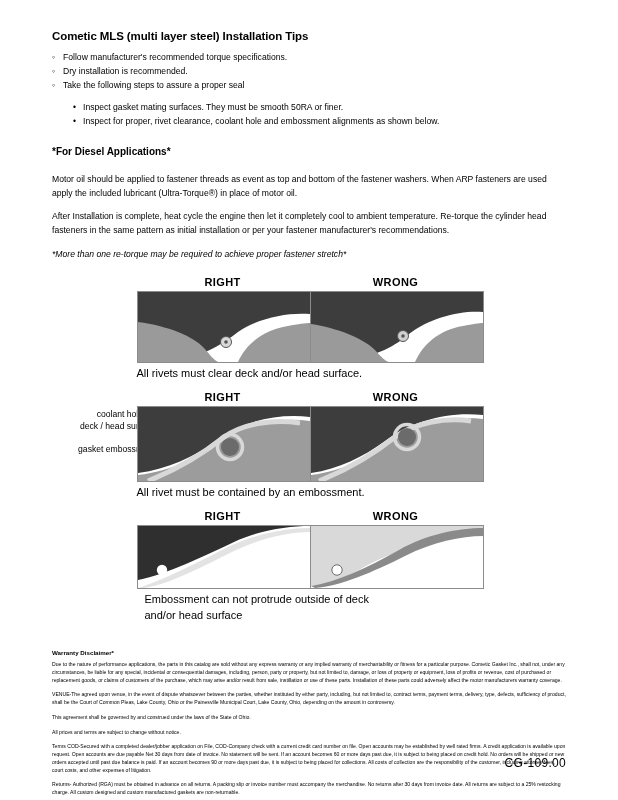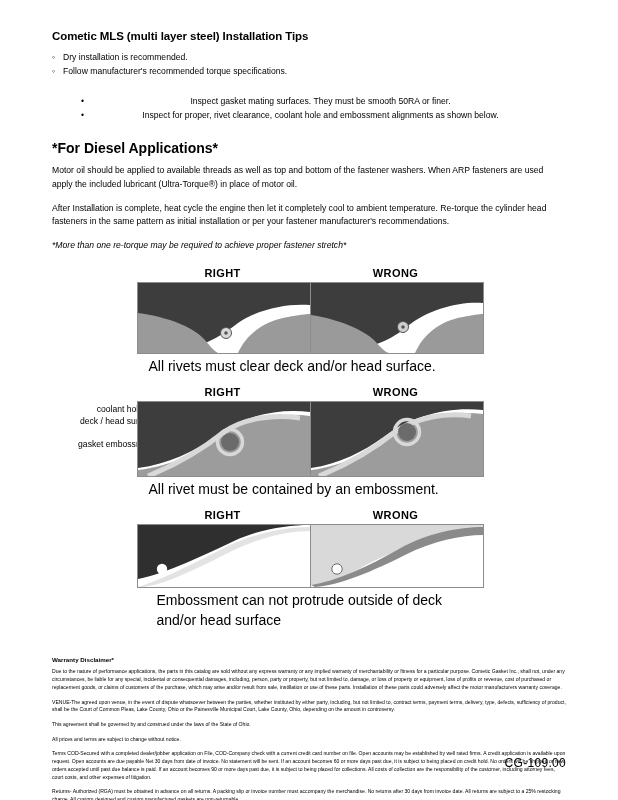--- a/index.html
+++ b/index.html
@@ -41,41 +41,40 @@
   }
   ul.bullets > li::before {
     content: "\25E6";
     position: absolute;
     left: 0;
     top: 0;
     font-size: 8.6px;
   }
   ul.sub {
     list-style: none;
-    margin: 16px;
+    margin: 8px;
     padding: 0 0 0 13px;
-    text-align: center;
   }
   ul.sub > li {
     font-size: 8.6px;
     line-height: 1.62;
     padding-left: 10px;
     position: relative;
   }
   ul.sub > li::before {
     content: "\2022";
     position: absolute;
     left: 0;
     top: 0;
     font-size: 8.6px;
   }
   h2.section-head {
-    font-size: 14px;
+    font-size: 10px;
     font-weight: bold;
-    margin: 17px 0 8px 0;
+    margin: 17px 0 16px 0;
   }
   p.para {
     font-size: 8.6px;
     line-height: 1.62;
     margin: 0 0 10px 0;
   }
   p.para.tight { margin-bottom: 0; font-style: italic; }
 
   
   .figures {
@@ -101,22 +100,22 @@
     width: 172px;
     height: 70px;
     border: 1px solid #8c8c8c;
     overflow: hidden;
     position: relative;
     background: #ffffff;
   }
   .fig-box.tall { height: 74px; }
   .fig-box.short { height: 62px; }
   .fig-caption {
-    font-size: 14px;
-    margin: 4px 0 0 16px;
+    font-size: 11px;
+    margin: 4px 0 0 4px;
     text-align: left;
   }
   .caption-wrap {
     width: 353px;
     margin: 0 auto;
   }
   .caption-wrap.indent { padding-left: 8px; box-sizing: border-box; }
 
   
   .callout {
@@ -155,30 +154,31 @@
   }
 </style>
 </head>
 <body>
 
 <div class="page">
 
   <h1 class="doc-title">Cometic MLS (multi layer steel) Installation Tips</h1>
 
   <ul class="bullets">
+    <li>Follow manufacturer's recommended torque specifications.</li>
     <li>Dry installation is recommended.</li>
-    <li>Follow manufacturer's recommended torque specifications.</li>
+    <li>Take the following steps to assure a proper seal</li>
   </ul>
   <ul class="sub">
     <li>Inspect gasket mating surfaces.  They must be smooth 50RA or finer.</li>
     <li>Inspect for proper, rivet clearance, coolant hole and embossment alignments as shown below.</li>
   </ul>
 
   <h2 class="section-head">*For Diesel Applications*</h2>
-  <p class="para">Motor oil should be applied to available threads as well as top and bottom of the fastener washers. When ARP fasteners are used apply the included lubricant (Ultra-Torque®) in place of motor oil.</p>
+  <p class="para">Motor oil should be applied to fastener threads as event as top and bottom of the fastener washers. When ARP fasteners are used apply the included lubricant (Ultra-Torque®) in place of motor oil.</p>
   <p class="para">After Installation is complete, heat cycle the engine then let it completely cool to ambient temperature. Re-torque the cylinder head fasteners in the same pattern as initial installation or per your fastener manufacturer's recommendations.</p>
   <p class="para tight">*More than one re-torque may be required to achieve proper fastener stretch*</p>
 
   <div class="figures">
 
     <div class="fig-row">
       <div class="fig-col">
         <div class="fig-label">RIGHT</div>
         <div class="fig-box">
           <svg width="172" height="70" viewBox="0 0 172 70">

